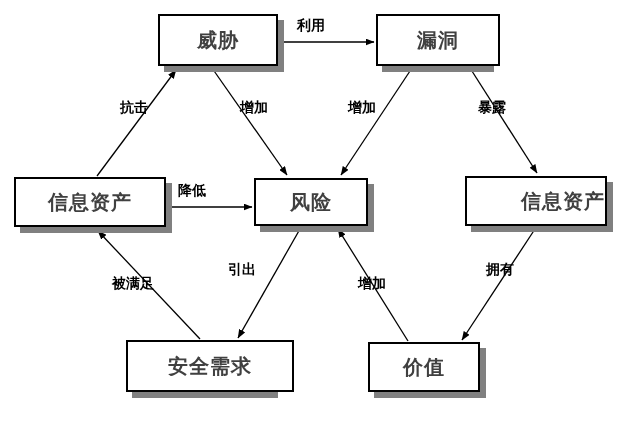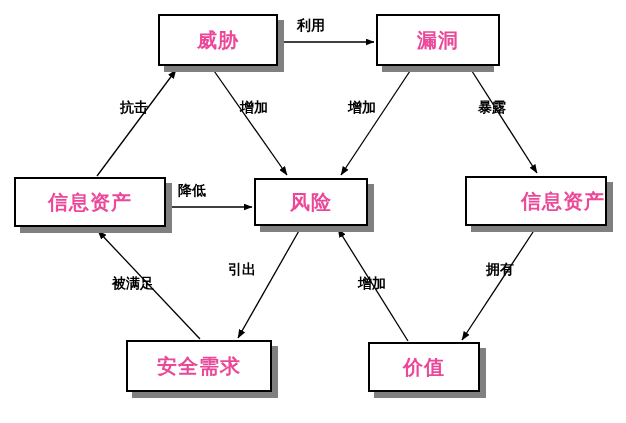--- a/index.html
+++ b/index.html
@@ -23,21 +23,21 @@
     background: #ffffff;
     border: 2px solid #000000;
     display: flex;
     align-items: center;
     justify-content: center;
     z-index: 3;
   }
   .node .node-label {
     font-size: 20px;
     font-weight: bold;
-    color: #ec4899;
+    color: #404040;
     letter-spacing: 1px;
     line-height: 1;
     white-space: nowrap;
   }
   .node-shadow {
     position: absolute;
     background: #808080;
     z-index: 2;
   }
   .edge-label {
@@ -114,21 +114,21 @@
   </div>
 
   <div class="node" style="left:254px;top:178px;width:114px;height:48px;">
     <span class="node-label">风险</span>
   </div>
 
   <div class="node" style="left:465px;top:176px;width:142px;height:50px;justify-content:flex-end;">
     <span class="node-label">信息资产</span>
   </div>
 
-  <div class="node" style="left:126px;top:340px;width:146px;height:52px;">
+  <div class="node" style="left:126px;top:340px;width:168px;height:52px;">
     <span class="node-label">安全需求</span>
   </div>
 
   <div class="node" style="left:368px;top:342px;width:112px;height:50px;">
     <span class="node-label">价值</span>
   </div>
 
   <div class="edge-label" style="left:297px;top:18px;">利用</div>
 
   <div class="edge-label" style="left:120px;top:100px;">抗击</div>

